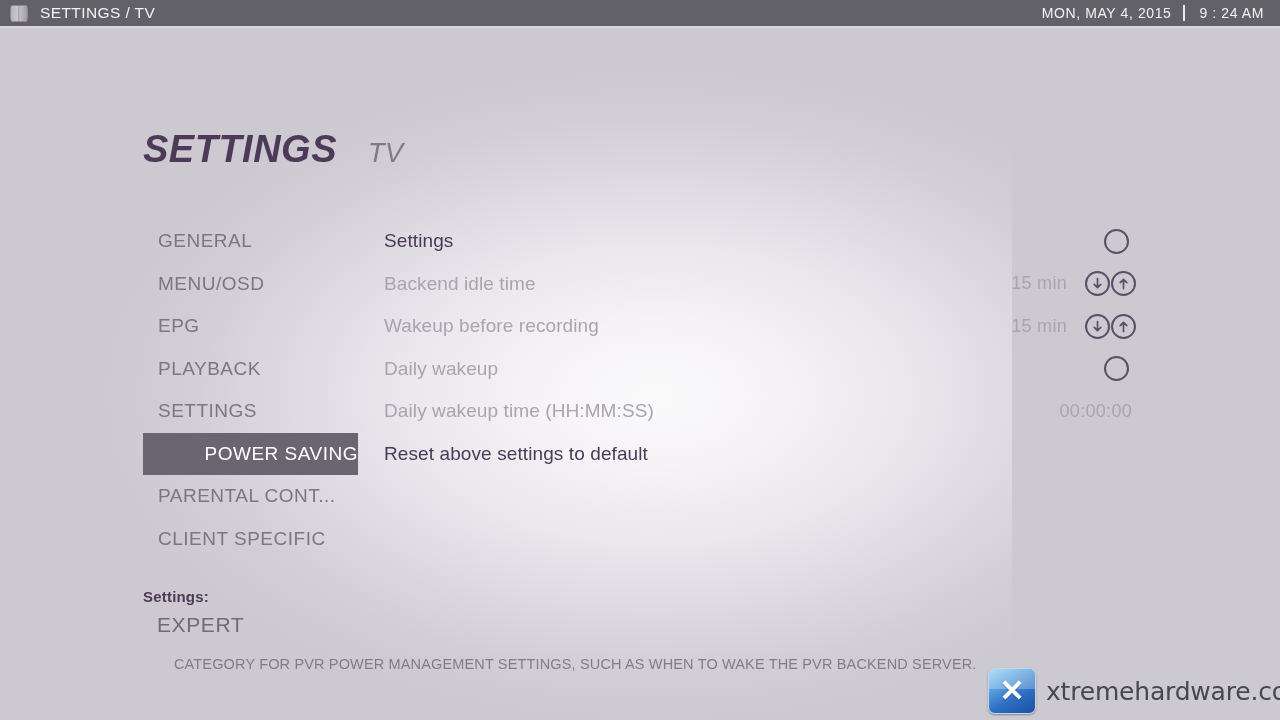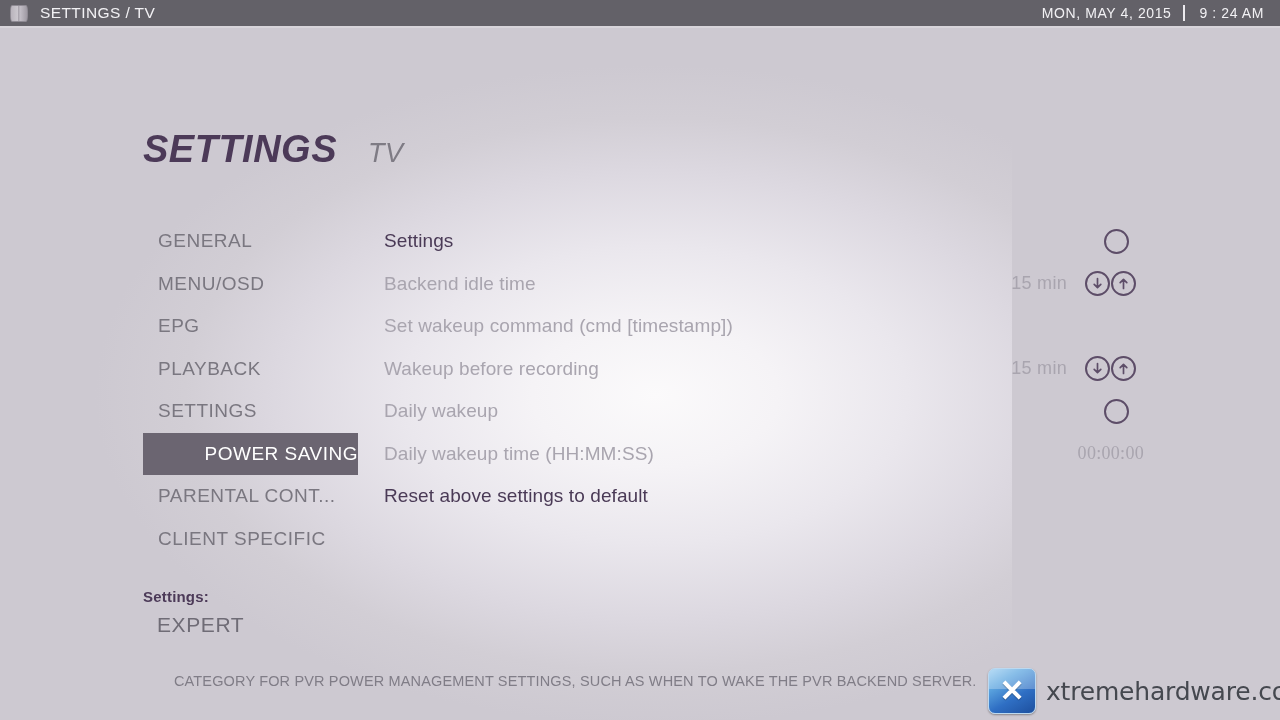--- a/index.html
+++ b/index.html
@@ -82,21 +82,21 @@
   }
   .row .name { font-size:19px; letter-spacing:.1px; }
   .row.on  .name { color:#4a3a56; }
   .row.off .name { color:#a9a5af; }
   .row .right {
     margin-left:auto; display:flex; align-items:center;
   }
   .row .value {
     font-size:18px; color:#a9a5af; margin-right:18px; letter-spacing:.3px;
   }
-  .row .value.wide { margin-right:0px;font-family:Liberation Serif, serif; }
+  .row .value.wide { margin-right:12px; }
 
   
   .radio {
     width:25px; height:25px; border-radius:50%;
     border:2px solid #5d4d68; background:transparent;
     margin-right:15px;
   }
   
   .spinner { display:flex; align-items:center; margin-right:8px; }
   .spin-btn {
@@ -111,21 +111,21 @@
   
   #footer { position:absolute; left:143px; top:588px; width:1000px; }
   #footer .f-label {
     font-size:15px; font-weight:bold; color:#4c3a58; letter-spacing:.2px;
   }
   #footer .f-level {
     margin-top:8px; margin-left:14px;
     font-size:21px; color:#6f6c76; letter-spacing:.6px;
   }
   #footer .f-desc {
-    margin-top:36px; margin-left:31px;
+    margin-top:19px; margin-left:31px;
     font-size:14.5px; color:#807d87; letter-spacing:.15px;
     white-space:nowrap;
   }
 
   
   #watermark {
     position:absolute; left:988px; top:668px;
     display:flex; align-items:center;
   }
   #watermark .wm-badge {
@@ -218,24 +218,20 @@
             </span>
             <span class="spin-btn">
               <svg width="13" height="13" viewBox="0 0 13 13">
                 <path d="M6.5 11.5 V3 M6.5 2.4 L3.2 5.7 M6.5 2.4 L9.8 5.7" stroke="#5d4d68" stroke-width="1.7" fill="none" stroke-linecap="round"></path>
               </svg>
             </span>
           </span>
         </span>
       </div>
       <div class="row off">
-        <span class="name">Set wakeup command (cmd [timestamp])</span>
-        <span class="right"></span>
-      </div>
-      <div class="row off">
         <span class="name">Wakeup before recording</span>
         <span class="right">
           <span class="value">15 min</span>
           <span class="spinner">
             <span class="spin-btn">
               <svg width="13" height="13" viewBox="0 0 13 13">
                 <path d="M6.5 1.5 V10 M6.5 10.6 L3.2 7.3 M6.5 10.6 L9.8 7.3" stroke="#5d4d68" stroke-width="1.7" fill="none" stroke-linecap="round"></path>
               </svg>
             </span>
             <span class="spin-btn">

